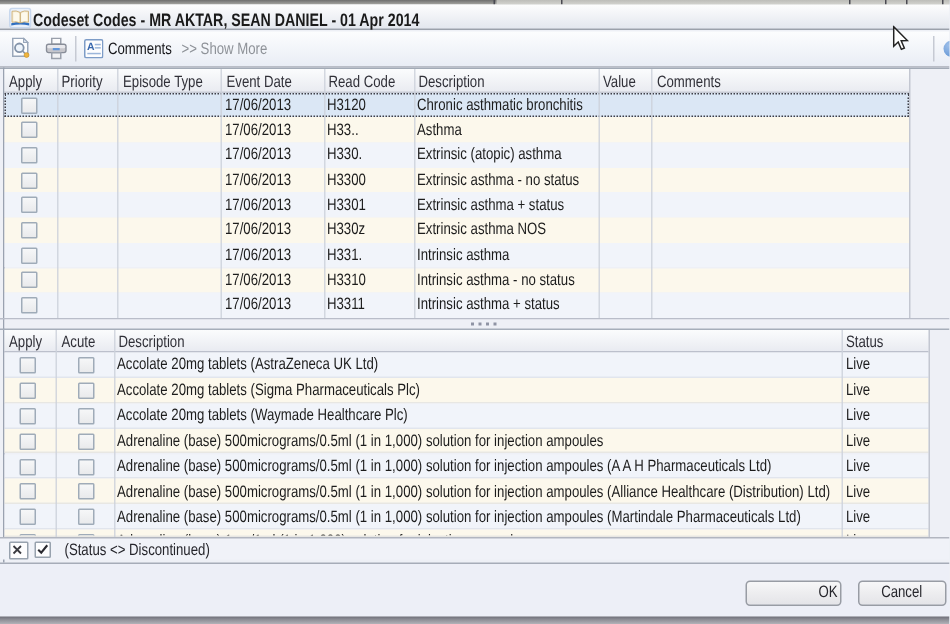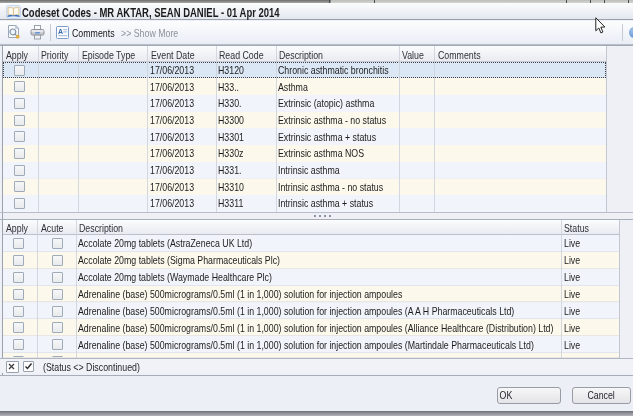--- a/index.html
+++ b/index.html
@@ -190,17 +190,17 @@
     </svg>
   </div>
 <div class="abs" style="left:22.7px;top:361px;width:11px;height:11px;border:1px solid #98a2ae;background:#fdfdfe;border-radius:1px;">
 <svg width="9" height="9" viewBox="0 0 9 9" style="position:absolute;left:0;top:0;">
       <path d="M1.5 4.5 L3.5 6.5 L7.5 1.5" stroke="#2a2a30" stroke-width="1.4" fill="none"></path>
     </svg>
   </div>
 <div class="txt" style="left:43px;top:360.5px;color:#26262c;">(Status &lt;&gt; Discontinued)</div>
 <div class="abs" style="left:0;top:375px;width:633px;height:1px;background:#a6acb8;"></div>
 <div class="abs" style="left:0;top:376px;width:633px;height:35px;background:#edeff7;"></div>
-<div class="abs" style="left:497px;top:387px;width:64px;height:17px;border:1px solid #989ca4;border-radius:3px;background:linear-gradient(#f7f7f8,#eeeef0 45%,#e4e4e8);text-align:left;line-height:15px;color:#26262c;"><span style="display:inline-block;transform:scaleX(0.8);transform-origin:50% 50%;">OK</span></div>
+<div class="abs" style="left:497px;top:387px;width:64px;height:17px;border:1px solid #989ca4;border-radius:3px;background:linear-gradient(#f7f7f8,#eeeef0 45%,#e4e4e8);text-align:right;line-height:15px;color:#26262c;"><span style="display:inline-block;transform:scaleX(0.8);transform-origin:50% 50%;">OK</span></div>
 <div class="abs" style="left:572px;top:387px;width:59px;height:17px;border:1px solid #989ca4;border-radius:3px;background:linear-gradient(#f7f7f8,#eeeef0 45%,#e4e4e8);text-align:center;line-height:15px;color:#26262c;"><span style="display:inline-block;transform:scaleX(0.8);transform-origin:50% 50%;">Cancel</span></div>
 <div class="abs" style="left:0;top:411px;width:633px;height:5px;background:linear-gradient(#6e6e78,#8d8d95 40%,#b2b2b8);"></div>
 <svg class="abs" style="left:595px;top:17px;" width="12" height="19" viewBox="0 0 12 19">
 <path d="M0.8 0.8 L0.8 13.8 L3.8 11 L5.9 15.9 L7.9 15 L5.8 10.2 L9.9 10 Z" fill="#fff" stroke="#222" stroke-width="1"></path>
 </svg>
 </body></html>

